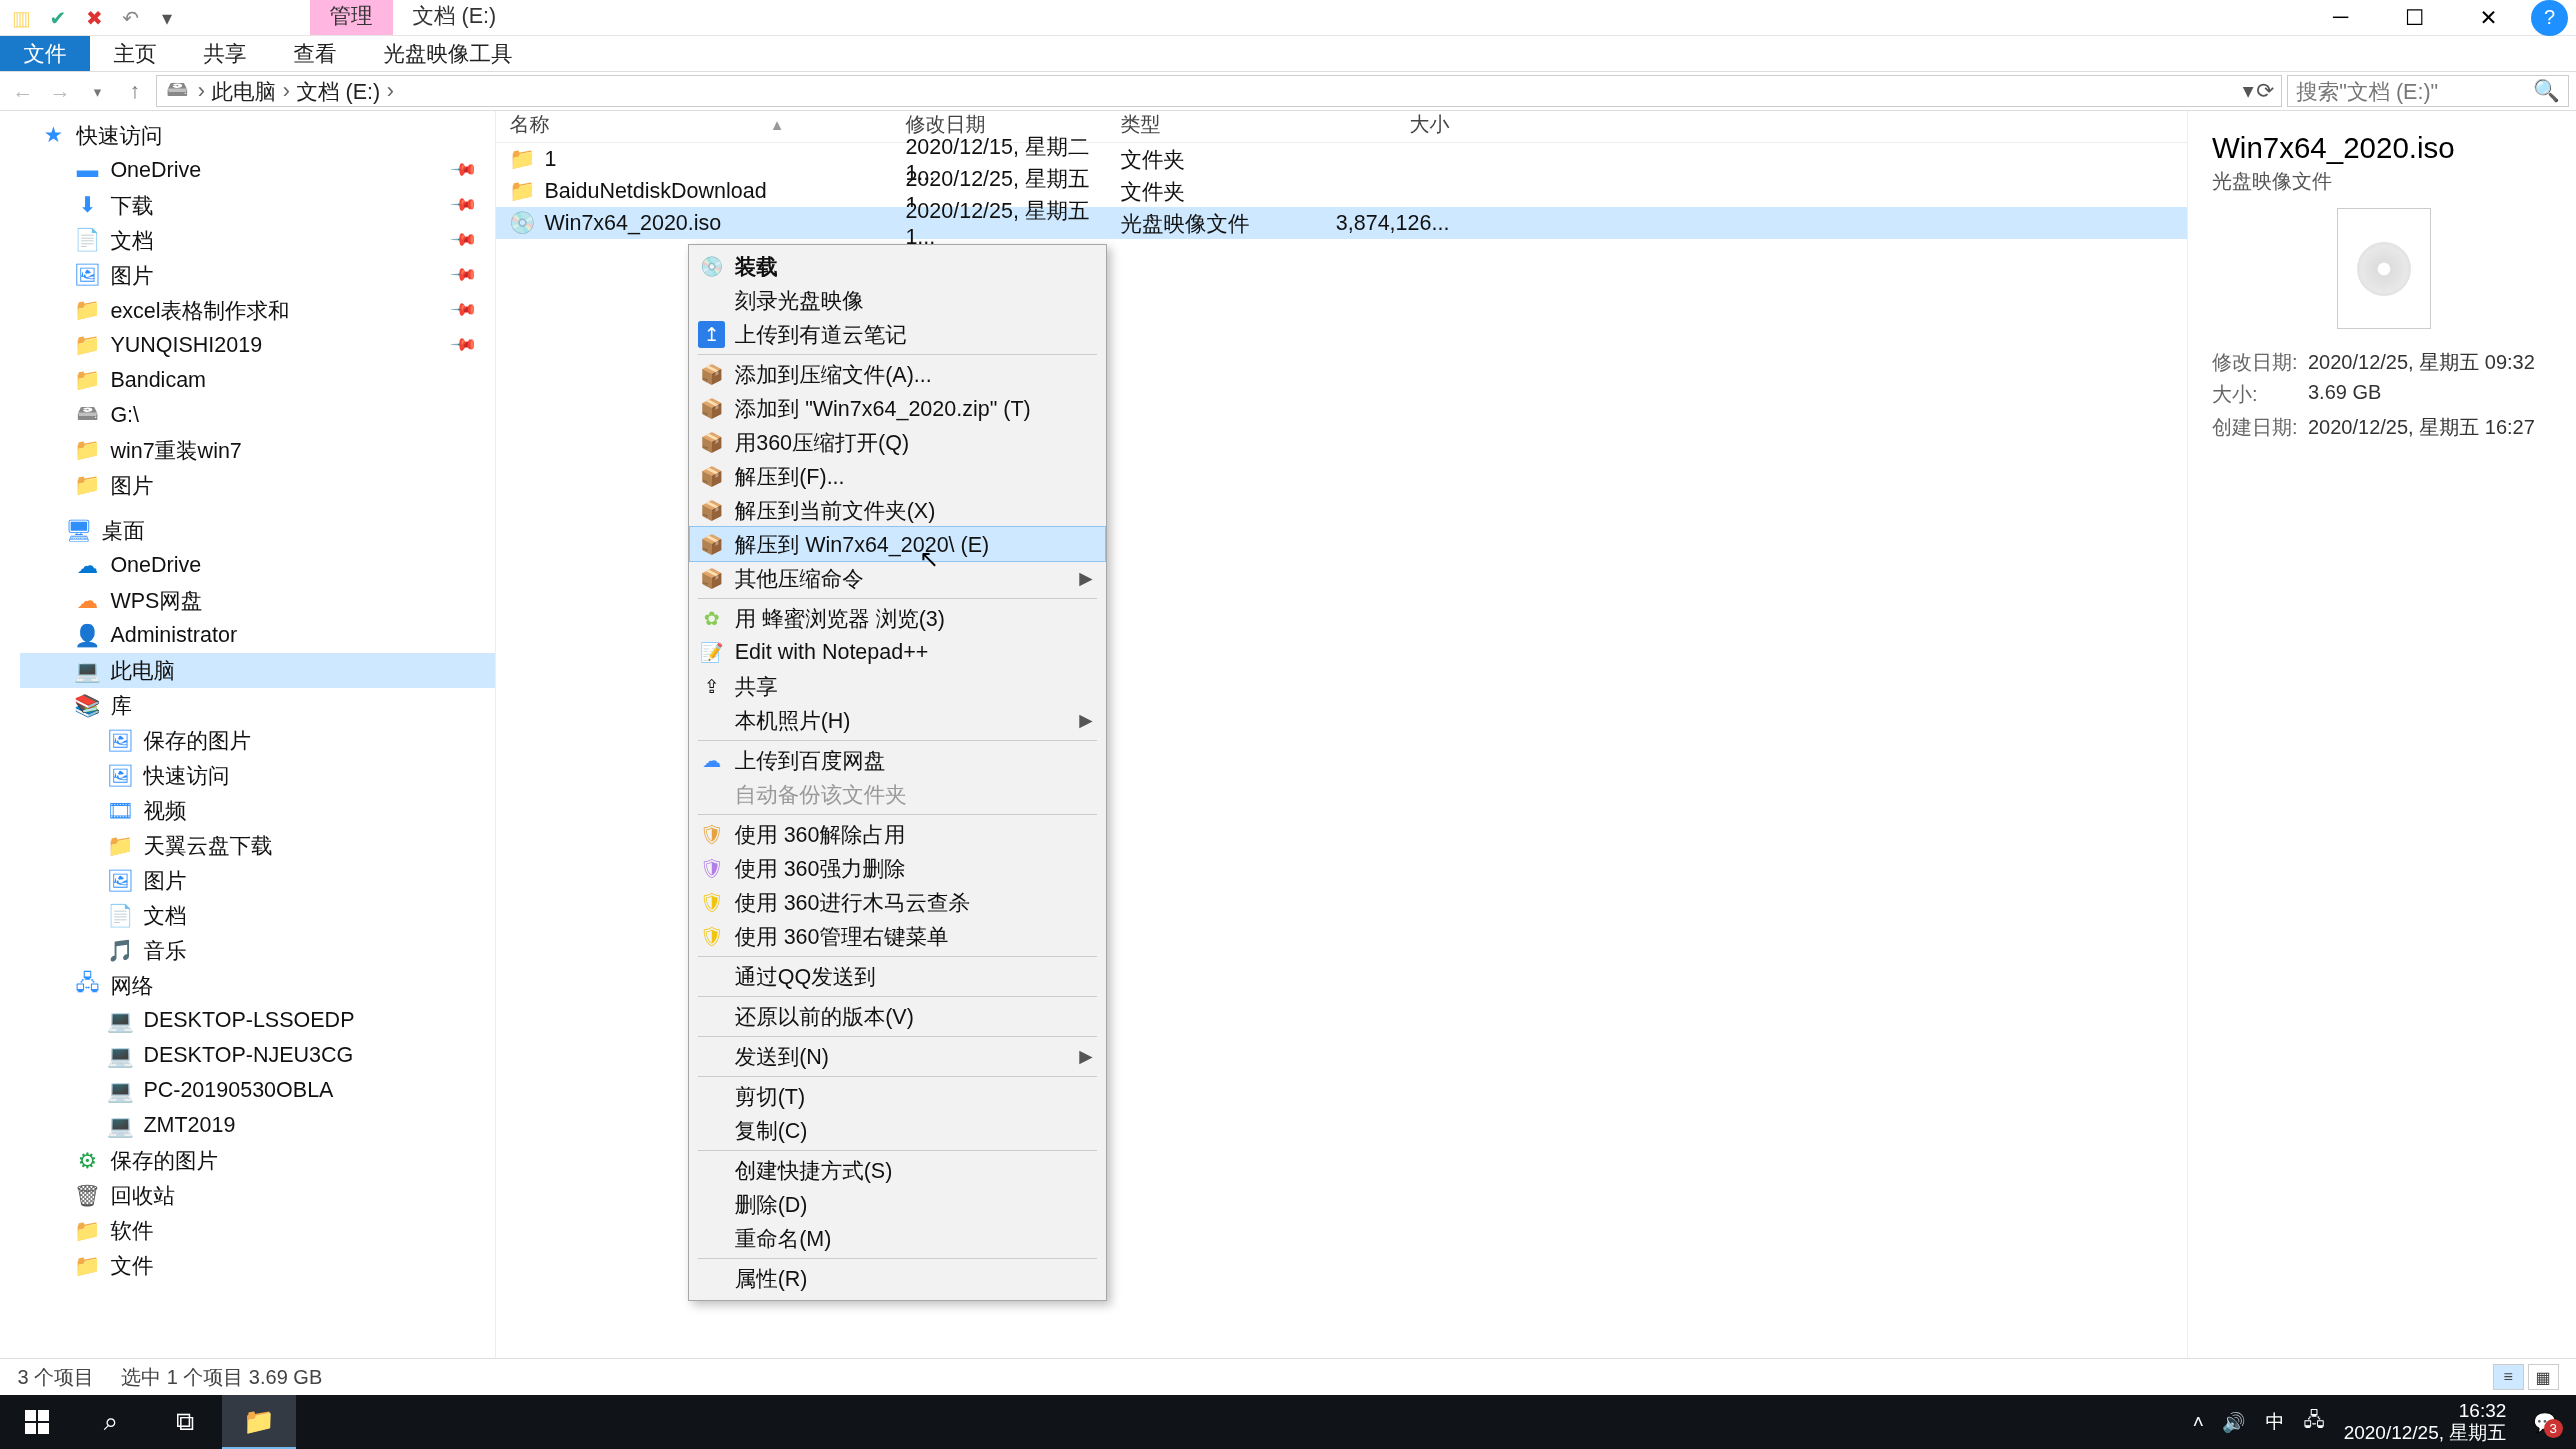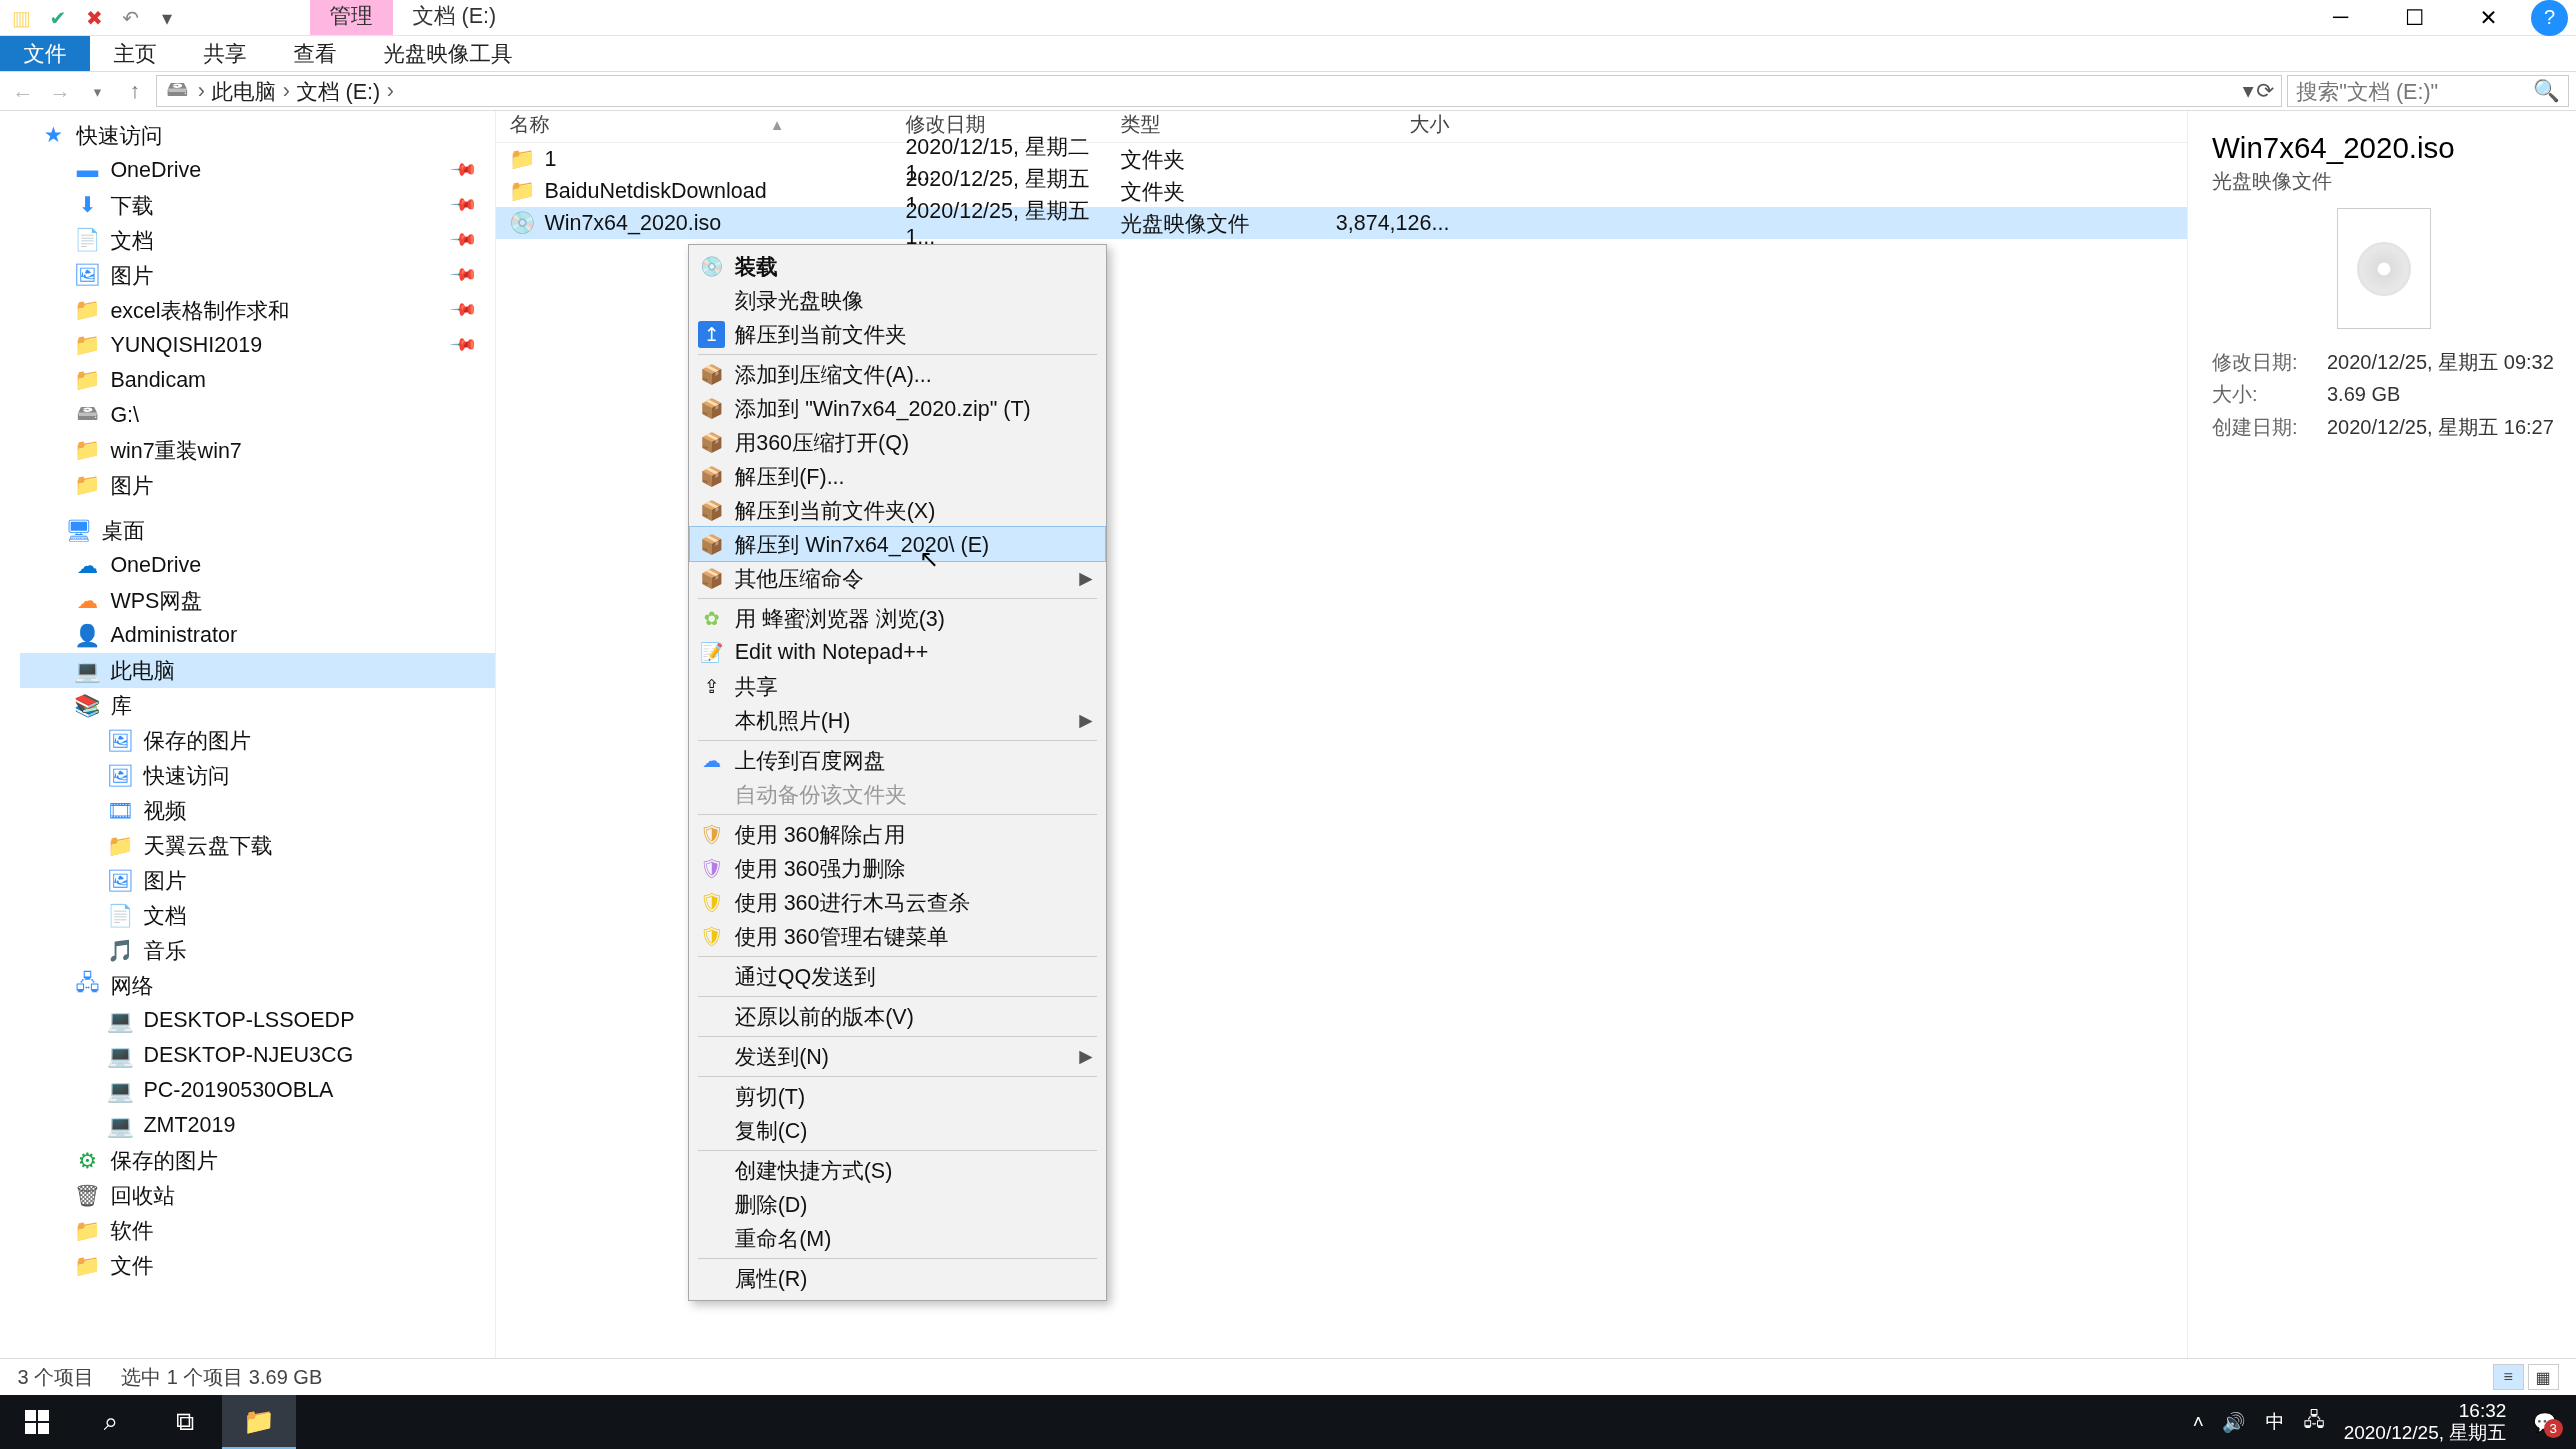--- a/index.html
+++ b/index.html
@@ -71,21 +71,21 @@
 .row .col-name { display: flex; align-items: center; gap: 8px; }
 .row .fico { width: 27px; height: 27px; }
 .curs { position: absolute; left: 919px; top: 545px; font-size: 24px; color: #000; z-index: 100; pointer-events: none; }
 
 
 .preview { width: 389px; border-left: 0.7px solid #eee; padding: 20px 20px 0 24px; font-size: 21.5px; }
 .preview h2 { font-size: 29.5px; font-weight: 400; margin-bottom: 2.7px; }
 .preview .sub { color: #555; font-size: 20px; margin-bottom: 13.4px; }
 .preview .thumb { width: 94px; height: 121px; border: 0.7px solid #ccc; background: #fff; display: flex; align-items: center; justify-content: center; margin: 0 auto 20px; }
 .preview .thumb .disc { width: 54px; height: 54px; border-radius: 50%; background: radial-gradient(circle, #fff 15%, #ddd 18%, #e8e8e8 60%, #ccc 100%); }
-.prow { display: flex; gap: 21px; margin-bottom: 5.4px; font-size: 20px; align-items: center; }
+.prow { display: flex; gap: 2px; margin-bottom: 5.4px; font-size: 20px; }
 .prow .k { color: #666; width: 94px; }
 .prow .v { color: #333; }
 
 
 .ctxmenu { position: absolute; left: 688px; top: 244px; width: 419px; background: #f2f2f2; border: 0.7px solid #a7a7a7; box-shadow: 4px 4px 9.4px rgba(0,0,0,.25); z-index: 50; padding: 4px 1.3px; }
 .mi { height: 34px; display: flex; align-items: center; padding: 0 13.4px 0 8px; gap: 9.4px; font-size: 21.5px; color: #111; position: relative; }
 .mi.hover { background: #cde8ff; outline: 0.7px solid #8fc3f0; }
 .mi.disabled { color: #999; }
 .mi .mico { width: 27px; height: 27px; display: flex; align-items: center; justify-content: center; font-size: 19px; }
 .mi .sub-arrow { position: absolute; right: 12px; color: #555; font-size: 17.4px; }
@@ -373,21 +373,21 @@
   <div class="mi">
       <span class="mico">💿</span>
       <b>装载</b>
     </div>
   <div class="mi">
       <span class="mico"></span>
       <span>刻录光盘映像</span>
     </div>
   <div class="mi">
       <span class="mico" style="background:#2b7de9;color:#fff;border-radius:2.7px">↥</span>
-      <span>解压到当前文件夹</span>
+      <span>上传到有道云笔记</span>
     </div>
   <div class="msep"></div>
   <div class="mi">
       <span class="mico" style="color:#e6a23c">📦</span>
       <span>添加到压缩文件(A)...</span>
     </div>
   <div class="mi">
       <span class="mico" style="color:#e6a23c">📦</span>
       <span>添加到 "Win7x64_2020.zip" (T)</span>
     </div>

